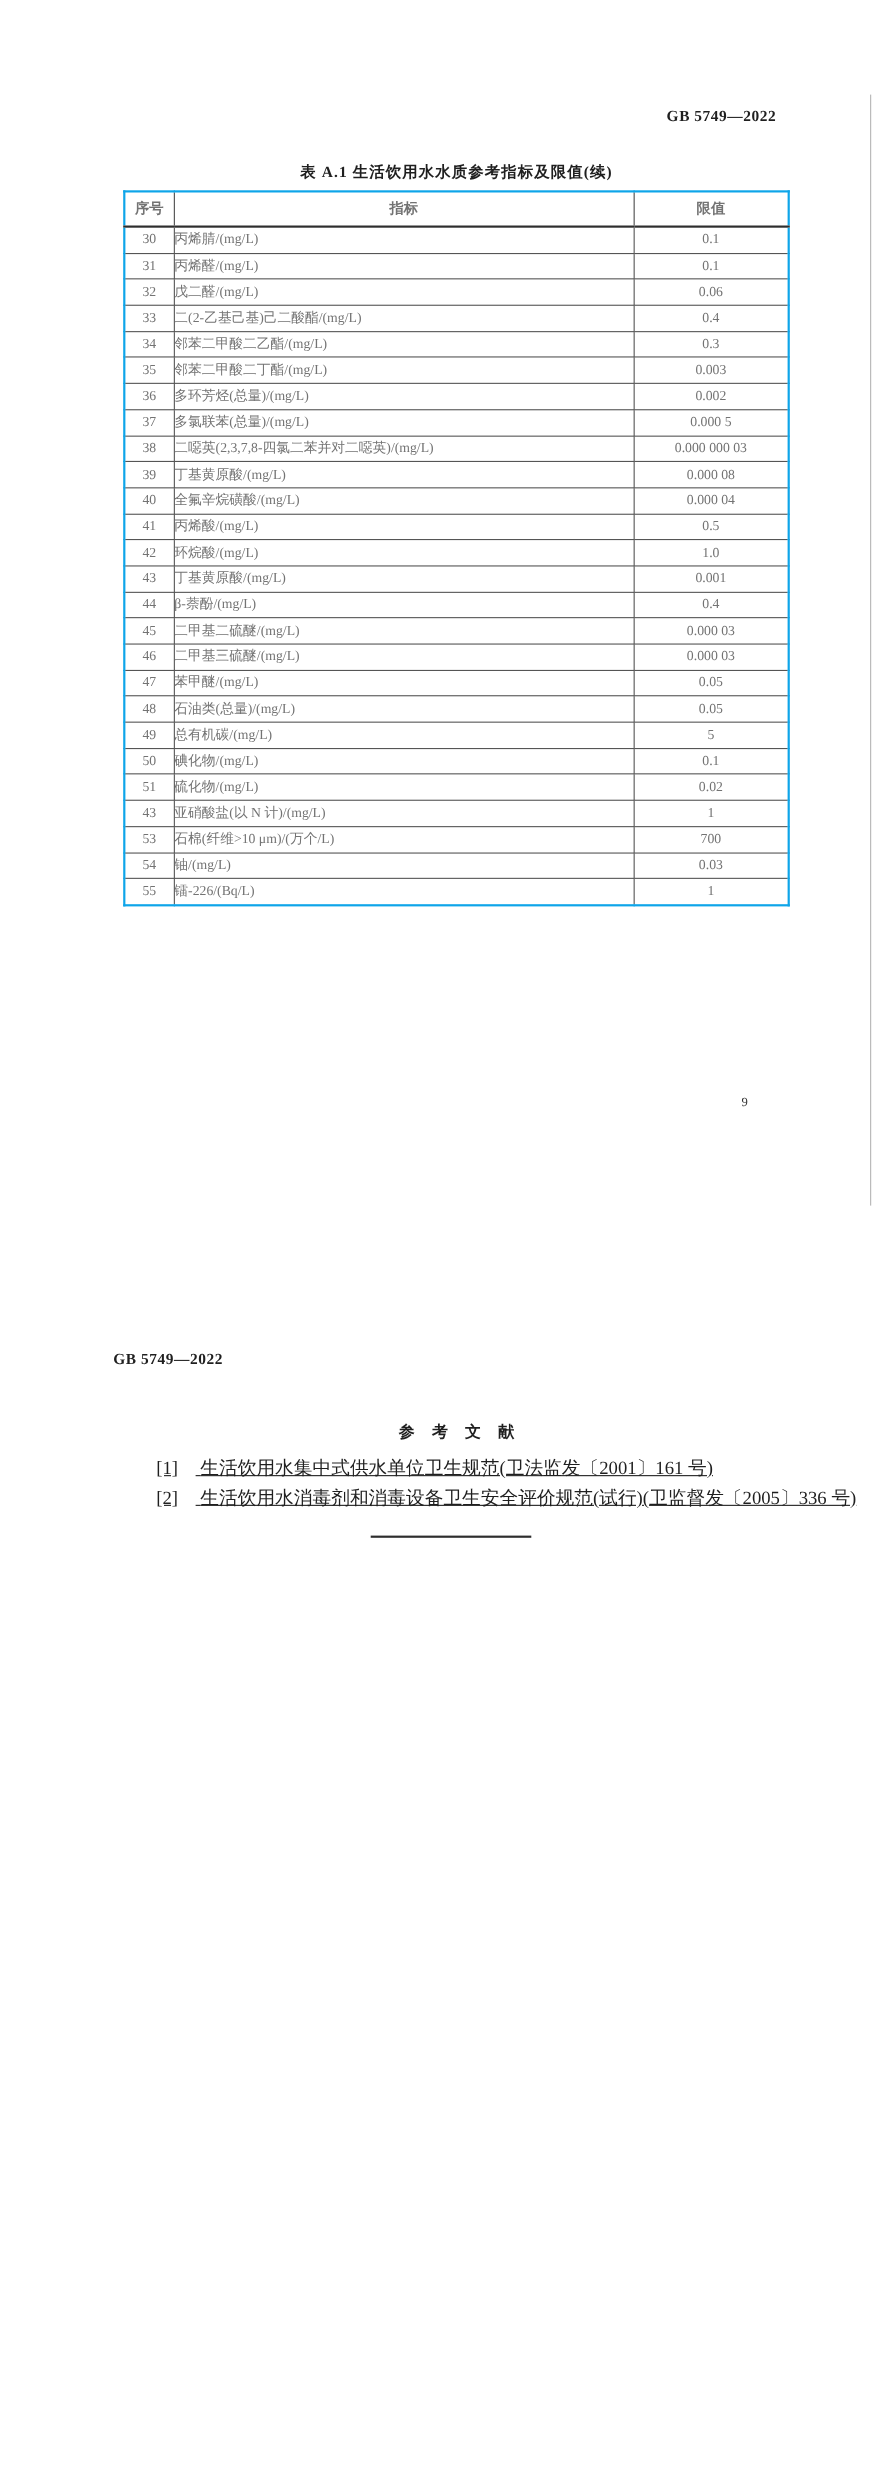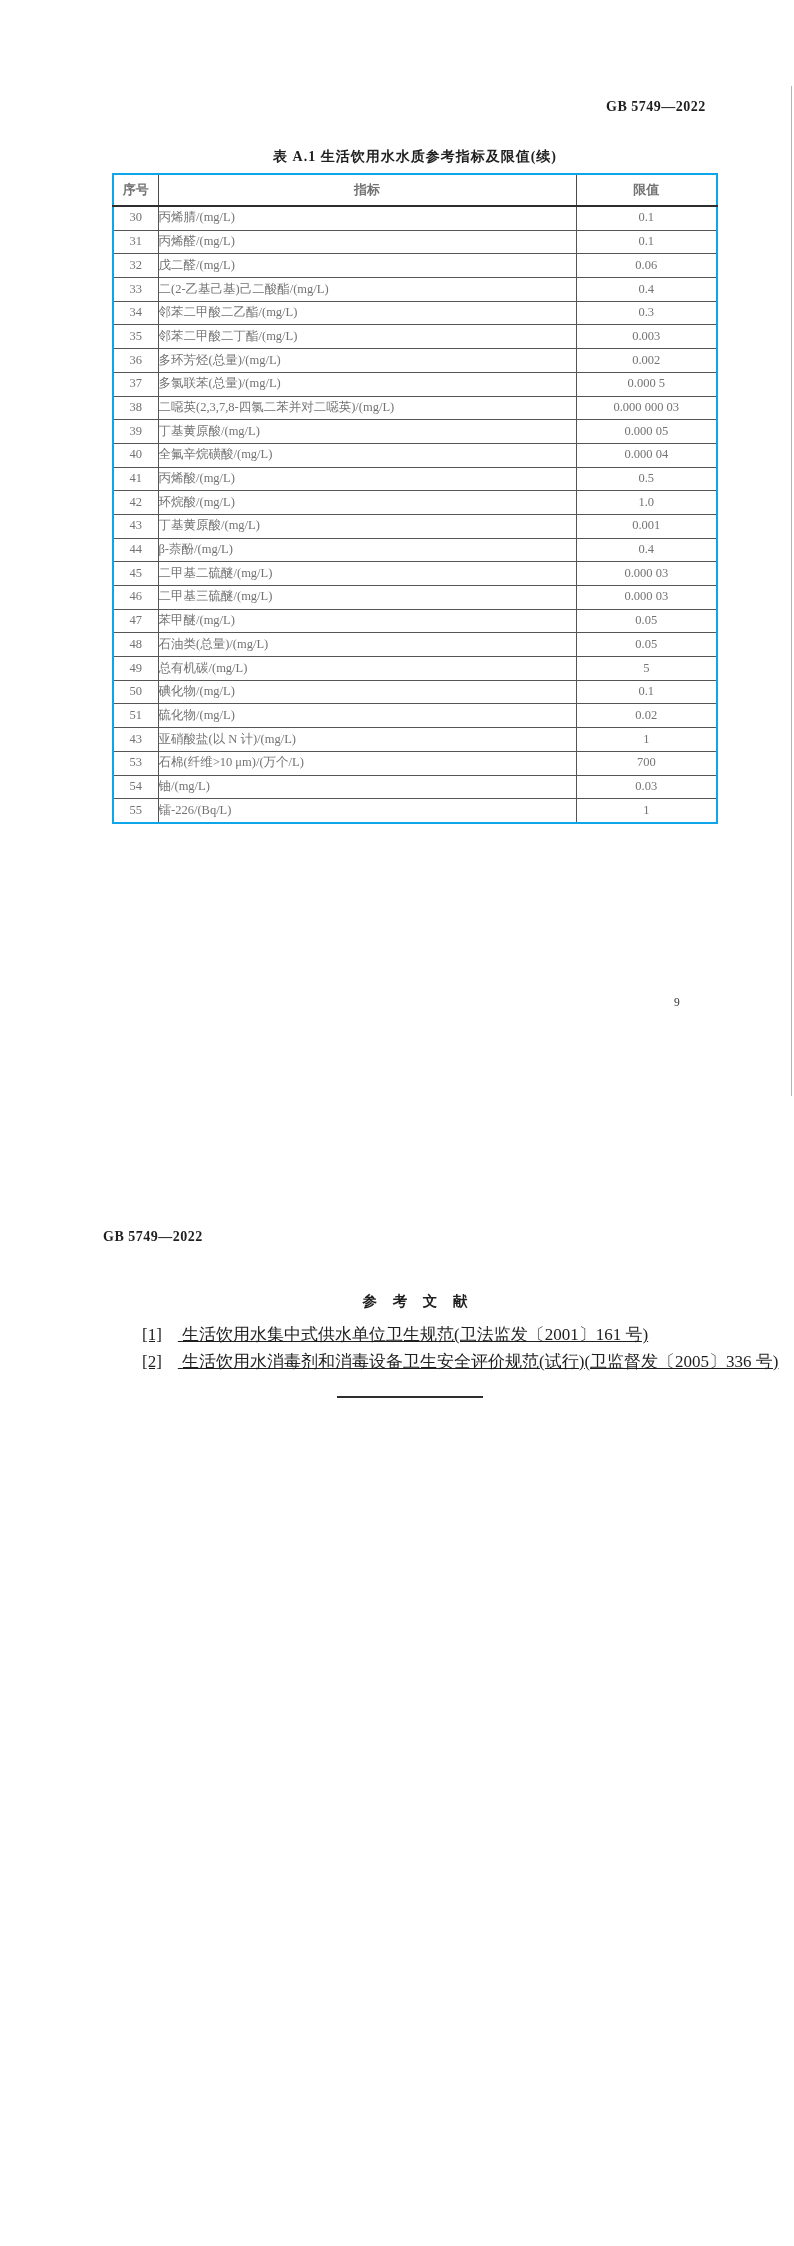--- a/index.html
+++ b/index.html
@@ -200,21 +200,21 @@
     <td class="c-lim">0.000 5</td>
   </tr>
         <tr>
     <td class="c-no">38</td>
     <td class="c-ind">二噁英(2,3,7,8-四氯二苯并对二噁英)/(mg/L)</td>
     <td class="c-lim">0.000 000 03</td>
   </tr>
         <tr>
     <td class="c-no">39</td>
     <td class="c-ind">丁基黄原酸/(mg/L)</td>
-    <td class="c-lim">0.000 05</td>
+    <td class="c-lim">0.000 08</td>
   </tr>
         <tr>
     <td class="c-no">40</td>
     <td class="c-ind">全氟辛烷磺酸/(mg/L)</td>
     <td class="c-lim">0.000 04</td>
   </tr>
         <tr>
     <td class="c-no">41</td>
     <td class="c-ind">丙烯酸/(mg/L)</td>
     <td class="c-lim">0.5</td>

